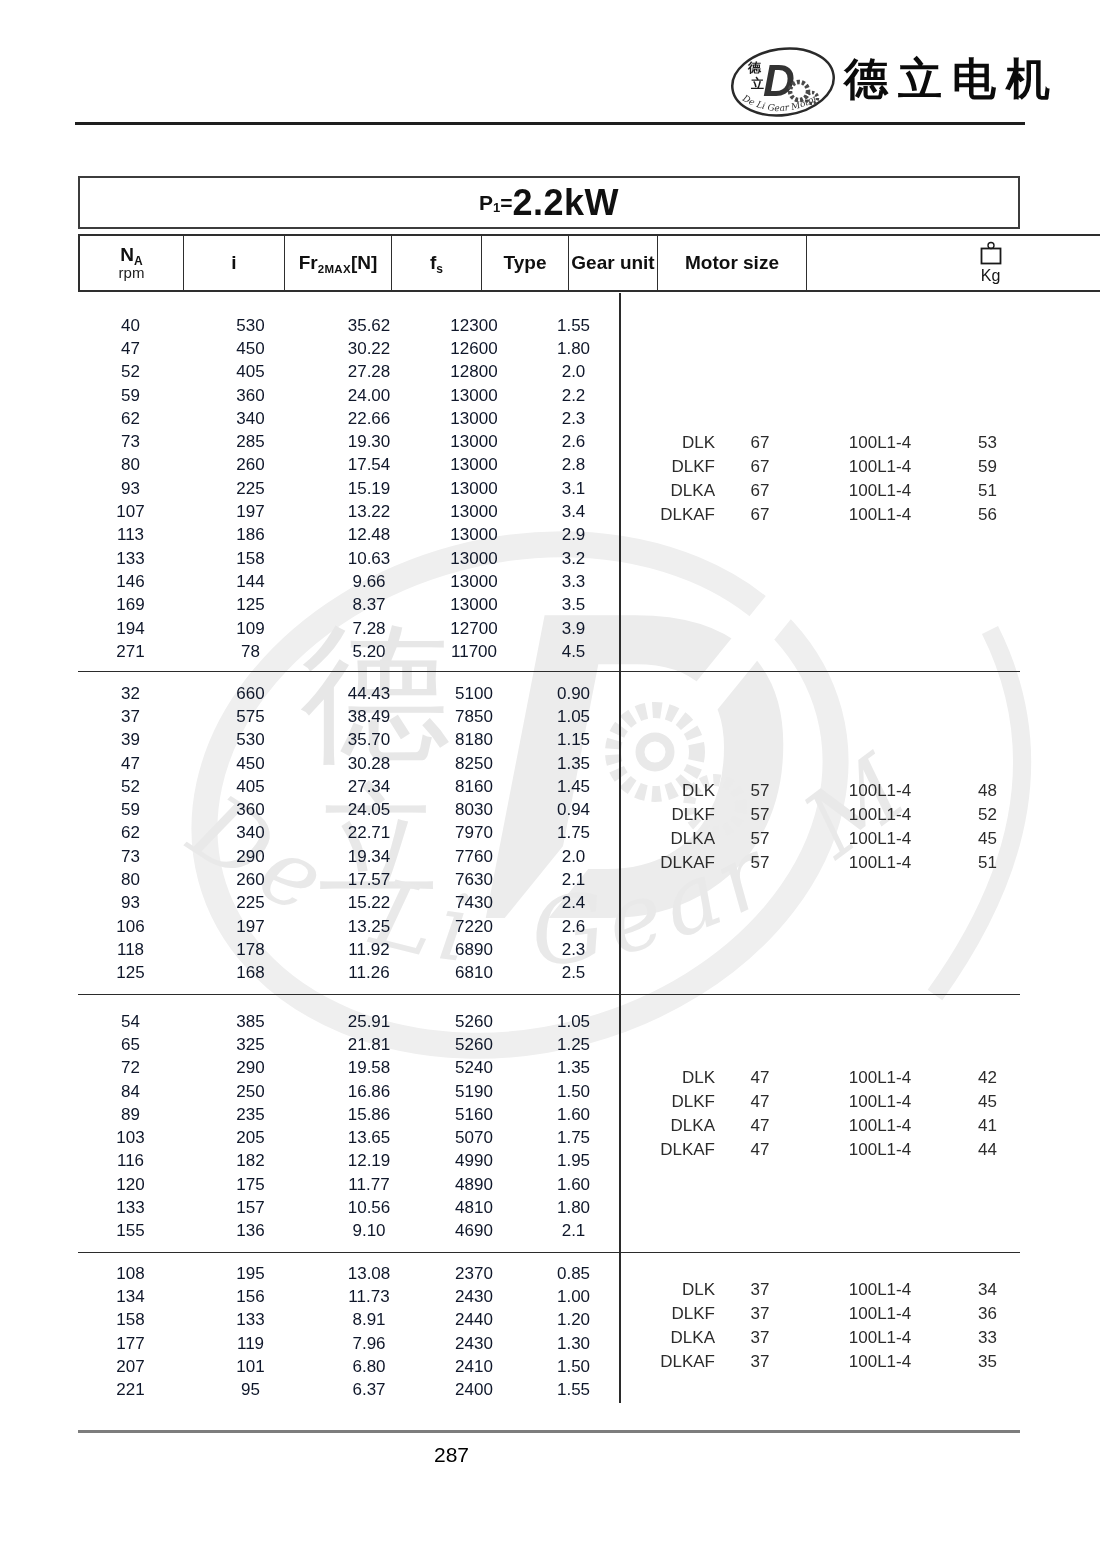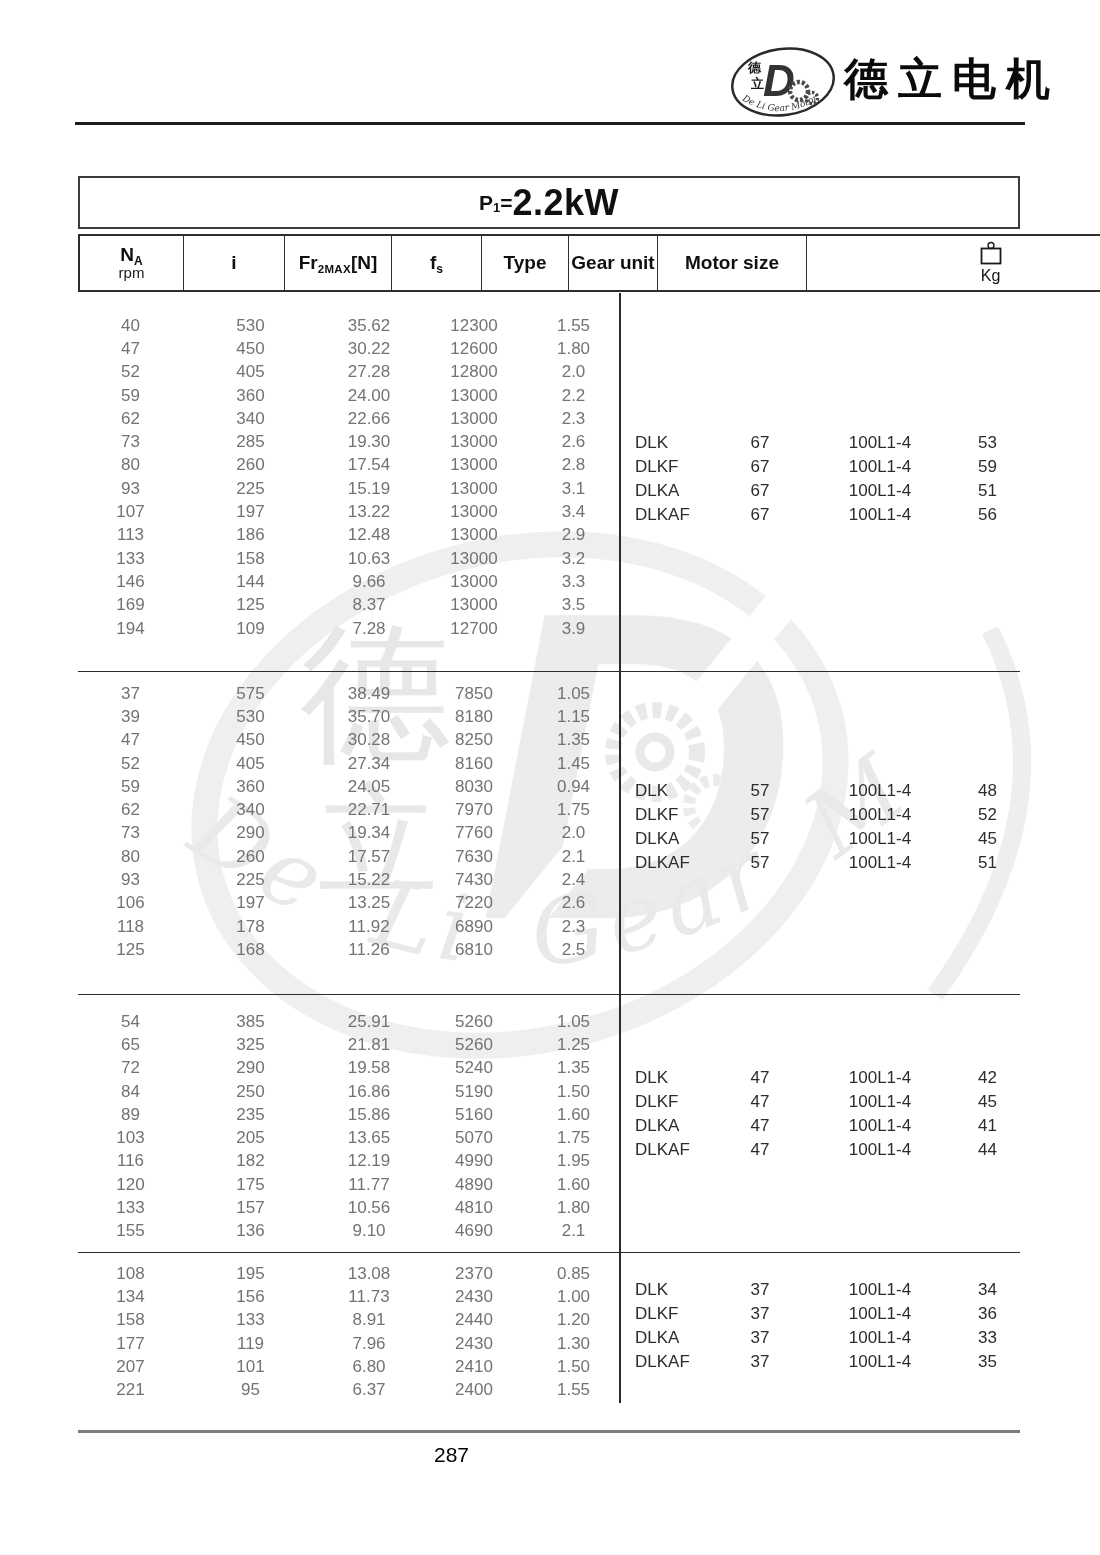--- a/index.html
+++ b/index.html
@@ -51,26 +51,26 @@
   .kg-icon { margin-bottom:1px; }
   .kg-label{ font-size:16px; color:#151515; }
 
   
   .tbody { position:absolute; left:78px; top:293px; width:942px; }
   .sec { position:relative; width:942px; }
   .sec-b { border-bottom:1.5px solid #2b2b2b; }
   .vline { position:absolute; left:541px; top:0; width:1.5px; height:100%; background:#2b2b2b; }
   .sec:last-child .vline { height:150px; }
   .rows { position:relative; }
-  .drow { display:flex; height:23.3px; align-items:center; font-size:17px; color:#737373; }
+  .drow { display:flex; height:23.3px; align-items:center; font-size:17px; color:#0f172a; }
   .c { text-align:center; }
   .c0{width:105px;} .c1{width:135px;} .c2{width:102px;} .c3{width:108px;} .c4{width:91px;}
   .type-block { position:absolute; left:542px; width:400px; }
   .trow { display:flex; height:24px; align-items:center; font-size:17px; color:#2c2c2c; }
-  .t0{width:95px; padding-left:15px; text-align:left;}
+  .t0{width:95px; padding-left:15px; text-align:right;}
   .t1{width:90px; text-align:center;}
   .t2{width:150px; text-align:center;}
   .t3{width:65px; text-align:center;}
 
   .bottom-rule { position:absolute; left:78px; top:1430px; width:942px; height:3px; background:#7d7d7d; }
   .page-number { position:absolute; left:0; top:1443px; width:903px; text-align:center;
                  font-size:21px; color:#000000; }
 </style>
 </head>
 <body>
@@ -244,20 +244,27 @@
               <div class="c c3">13000</div>
               <div class="c c4">3.5</div>
             </div>
             <div class="drow">
               <div class="c c0">194</div>
               <div class="c c1">109</div>
               <div class="c c2">7.28</div>
               <div class="c c3">12700</div>
               <div class="c c4">3.9</div>
             </div>
+            <div class="drow">
+              <div class="c c0">271</div>
+              <div class="c c1">78</div>
+              <div class="c c2">5.20</div>
+              <div class="c c3">11700</div>
+              <div class="c c4">4.5</div>
+            </div>
           </div>
         <div class="type-block" style="top: 138px;">
             <div class="trow">
               <div class="t0">DLK</div>
               <div class="t1">67</div>
               <div class="t2">100L1-4</div>
               <div class="t3">53</div>
             </div>
             <div class="trow">
               <div class="t0">DLKF</div>
@@ -275,20 +282,27 @@
               <div class="t0">DLKAF</div>
               <div class="t1">67</div>
               <div class="t2">100L1-4</div>
               <div class="t3">56</div>
             </div>
           </div>
       </div>
       <div class="sec sec-b" style="height: 323px;">
         <div class="vline"></div>
         <div class="rows" style="padding-top: 10px;">
+            <div class="drow">
+              <div class="c c0">32</div>
+              <div class="c c1">660</div>
+              <div class="c c2">44.43</div>
+              <div class="c c3">5100</div>
+              <div class="c c4">0.90</div>
+            </div>
             <div class="drow">
               <div class="c c0">37</div>
               <div class="c c1">575</div>
               <div class="c c2">38.49</div>
               <div class="c c3">7850</div>
               <div class="c c4">1.05</div>
             </div>
             <div class="drow">
               <div class="c c0">39</div>
               <div class="c c1">530</div>

